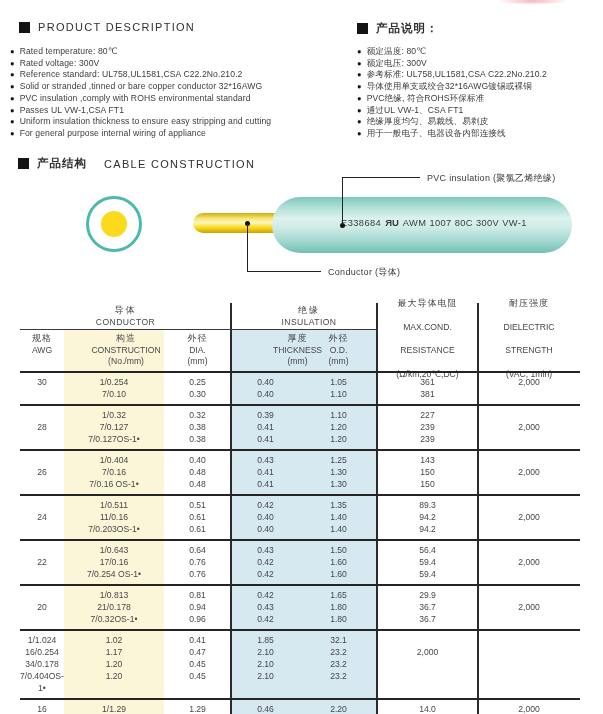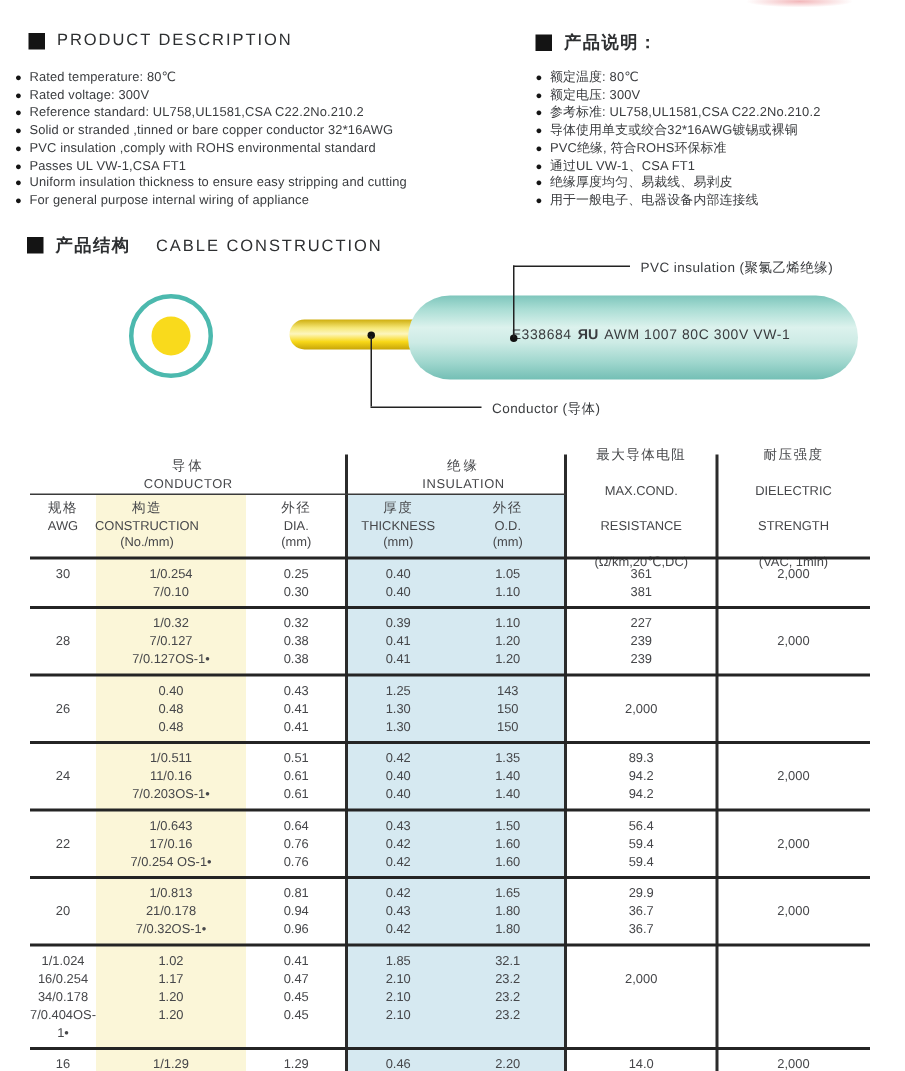--- a/index.html
+++ b/index.html
@@ -184,31 +184,31 @@
       </div>
       <div class="ghead" style="left:211px; width:156px;">
         <div class="zh">绝缘</div>
         <div class="en">INSULATION</div>
       </div>
 
       <div class="subhead" style="left:0; width:44px;">
         <div class="zh">规格</div>
         <div>AWG</div>
       </div>
-      <div class="subhead" style="left:28px; width:100px;">
+      <div class="subhead" style="left:56px; width:100px;">
         <div class="zh">构造</div>
         <div>CONSTRUCTION</div>
         <div>(No./mm)</div>
       </div>
       <div class="subhead" style="left:144px; width:67px;">
         <div class="zh">外径</div>
         <div>DIA.</div>
         <div>(mm)</div>
       </div>
-      <div class="subhead" style="left:211px; width:69px;">
+      <div class="subhead" style="left:211px; width:69px;padding-left:32px;">
         <div class="zh">厚度</div>
         <div>THICKNESS</div>
         <div>(mm)</div>
       </div>
       <div class="subhead" style="left:280px; width:77px;">
         <div class="zh">外径</div>
         <div>O.D.</div>
         <div>(mm)</div>
       </div>
       <div class="tallhead" style="left:357px; width:101px;">
@@ -293,20 +293,25 @@
             <div>&nbsp;</div>
           </div>
         </div>
         <div class="tgroup">
           <div class="tcell">
             <div>&nbsp;</div>
             <div>26</div>
             <div>&nbsp;</div>
           </div>
           <div class="tcell">
+            <div>1/0.404</div>
+            <div>7/0.16</div>
+            <div>7/0.16 OS-1•</div>
+          </div>
+          <div class="tcell">
             <div>0.40</div>
             <div>0.48</div>
             <div>0.48</div>
           </div>
           <div class="tcell">
             <div>0.43</div>
             <div>0.41</div>
             <div>0.41</div>
           </div>
           <div class="tcell">

